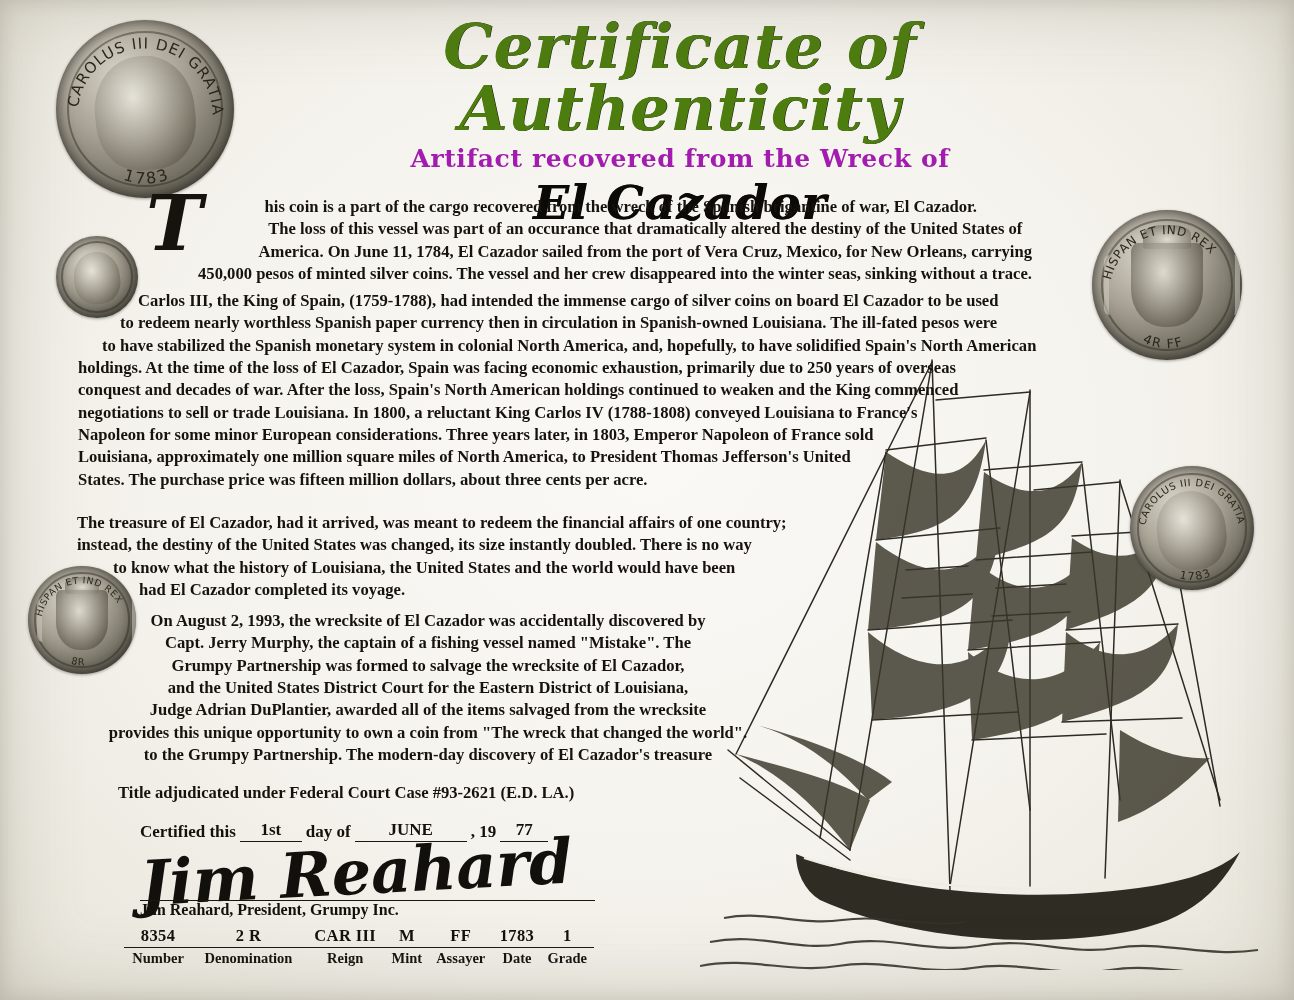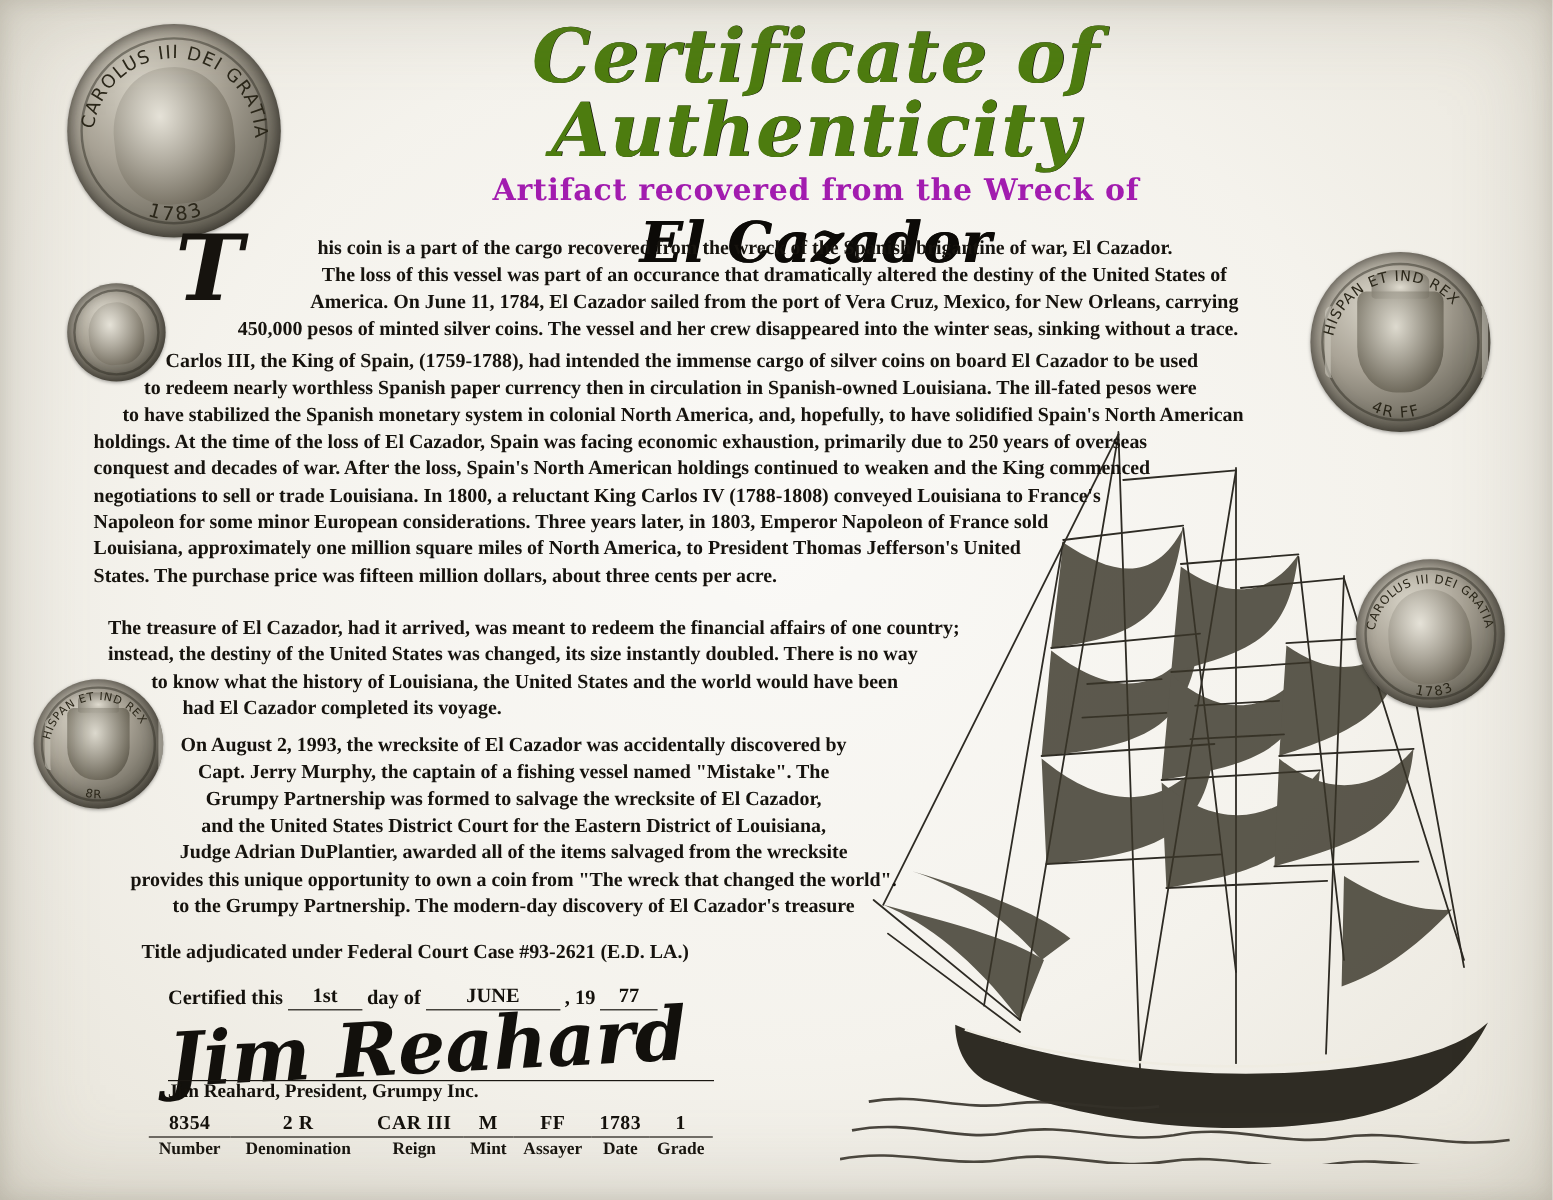--- a/index.html
+++ b/index.html
@@ -73,21 +73,21 @@
     position: absolute;
     font-size: 16.6px;
     line-height: 1.345;
     font-weight: bold;
     color: #16130e;
   }
   .p1 { left: 146px; top: 196px; width: 938px; text-align: center; }
   .p1 .firstline { text-align: left; text-indent: 58px; }
   .p2 { left: 78px; top: 290px; width: 1018px; text-align: left; }
   .p2 .ln { display: block; }
-  .p3 { left: 90px; top: 512px; width: 760px; }
+  .p3 { left: 77px; top: 512px; width: 760px; }
   .p3 .ln { display: block; }
   .p4 { left: 78px; top: 610px; width: 700px; text-align: center; }
   .p4 .ln { display: block; }
   .title-adj { left: 118px; top: 782px; width: 700px; }
 
   .dropcap {
     float: left;
     font-family: "DejaVu Serif", serif;
     font-weight: bold;
     font-style: italic;

